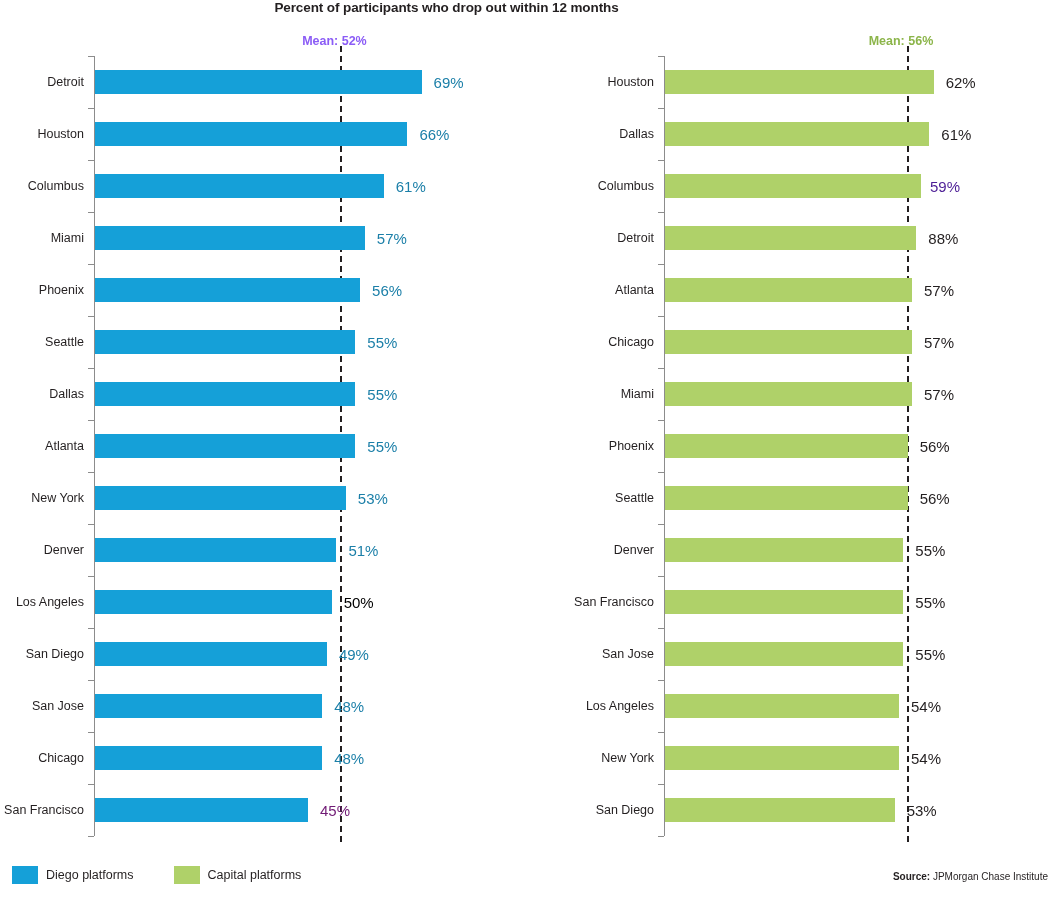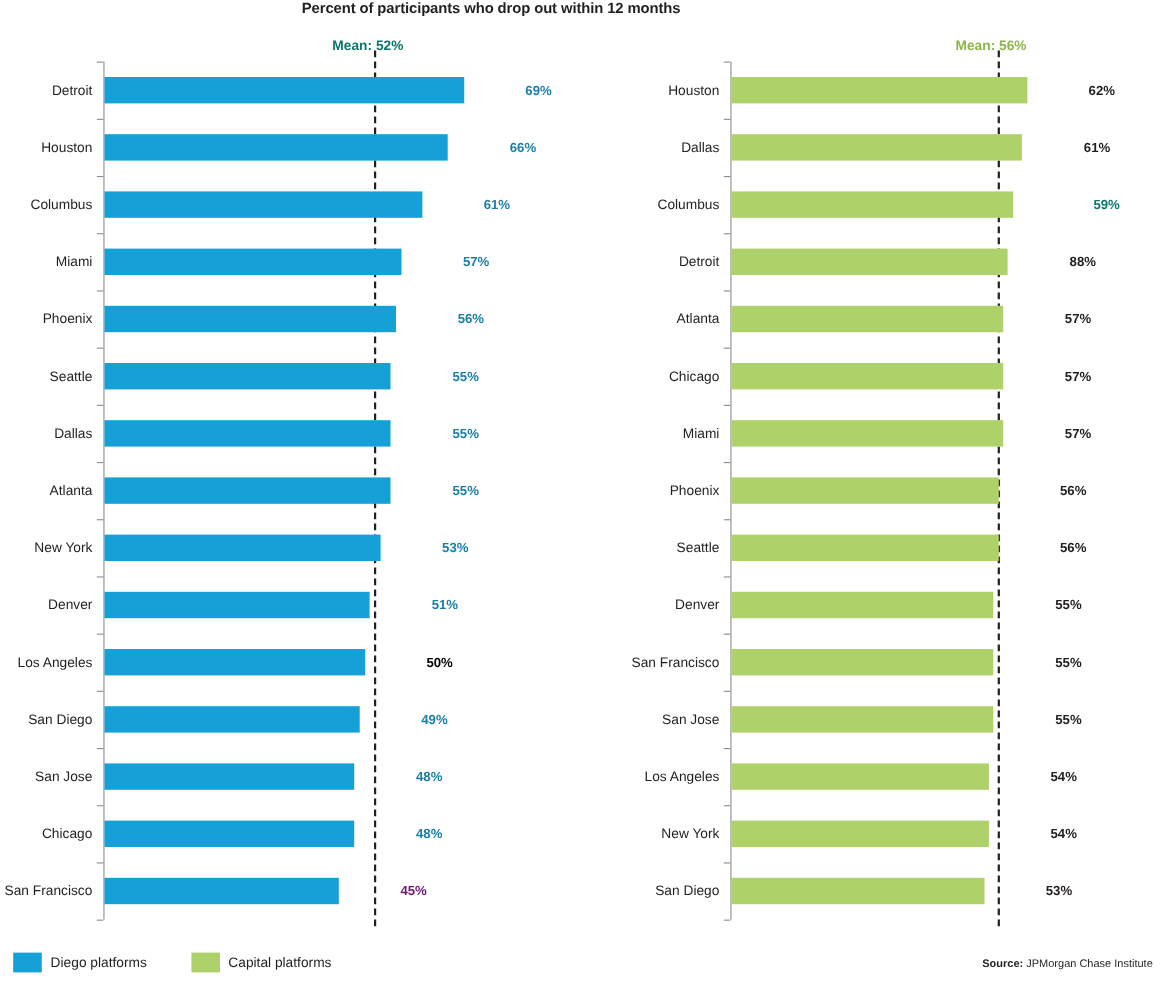--- a/index.html
+++ b/index.html
@@ -79,24 +79,23 @@
   .bar {
     position: absolute;
     top: 50%;
     transform: translateY(-50%);
     height: 24px;
   }
   .bar-value {
     position: absolute;
     top: 50%;
     transform: translateY(-50%);
-    font-size: 12px;
-    font-weight: bold;
+    font-size: 15px;
+    font-weight: normal;
     white-space: nowrap;
-    margin-left: 44px;
   }
   .legend {
     position: absolute;
     left: 12px;
     bottom: 16px;
     display: flex;
     align-items: center;
     gap: 10px;
   }
   .legend-item {
@@ -122,21 +121,21 @@
     color: #231f20;
   }
   .source .source-label { font-weight: bold; text-align: right; }
 </style>
 </head>
 <body>
 
 <div class="chart-title">Percent of participants who drop out within 12 months</div>
 
 <div class="panel" id="panel-labor">
-    <div class="mean-label" style="color: #0f766e; top: 0px; left: 302.133px;">Mean: 52%</div>
+    <div class="mean-label" style="color: #8b5cf6; top: 0px; left: 302.133px;">Mean: 52%</div>
     <div class="plot" style="left: 0px; width: 530px; height: 780px;">
       <div class="axis-line" style="left: 94px; height: 780px;"></div>
       <div class="tick" style="left: 88px; top: 0px;"></div>
       <div class="tick" style="left: 88px; top: 52px;"></div>
       <div class="tick" style="left: 88px; top: 104px;"></div>
       <div class="tick" style="left: 88px; top: 156px;"></div>
       <div class="tick" style="left: 88px; top: 208px;"></div>
       <div class="tick" style="left: 88px; top: 260px;"></div>
       <div class="tick" style="left: 88px; top: 312px;"></div>
       <div class="tick" style="left: 88px; top: 364px;"></div>
@@ -253,21 +252,21 @@
         <div class="bar-value" style="left: 415.667px; color: rgb(35, 31, 32);">62%</div>
       </div>
       <div class="row" style="top: 52px;">
         <div class="cat-label" style="right: 406px;">Dallas</div>
         <div class="bar" style="left: 135px; width: 264.333px; background: rgb(175, 209, 105);"></div>
         <div class="bar-value" style="left: 411.333px; color: rgb(35, 31, 32);">61%</div>
       </div>
       <div class="row" style="top: 104px;">
         <div class="cat-label" style="right: 406px;">Columbus</div>
         <div class="bar" style="left: 135px; width: 255.667px; background: rgb(175, 209, 105);"></div>
-        <div class="bar-value" style="left: 420px; color: #0f766e;">59%</div>
+        <div class="bar-value" style="left: 400px; color: #4c1d95;">59%</div>
       </div>
       <div class="row" style="top: 156px;">
         <div class="cat-label" style="right: 406px;">Detroit</div>
         <div class="bar" style="left: 135px; width: 251.333px; background: rgb(175, 209, 105);"></div>
         <div class="bar-value" style="left: 398.333px; color: rgb(35, 31, 32);">88%</div>
       </div>
       <div class="row" style="top: 208px;">
         <div class="cat-label" style="right: 406px;">Atlanta</div>
         <div class="bar" style="left: 135px; width: 247px; background: rgb(175, 209, 105);"></div>
         <div class="bar-value" style="left: 394px; color: rgb(35, 31, 32);">57%</div>

